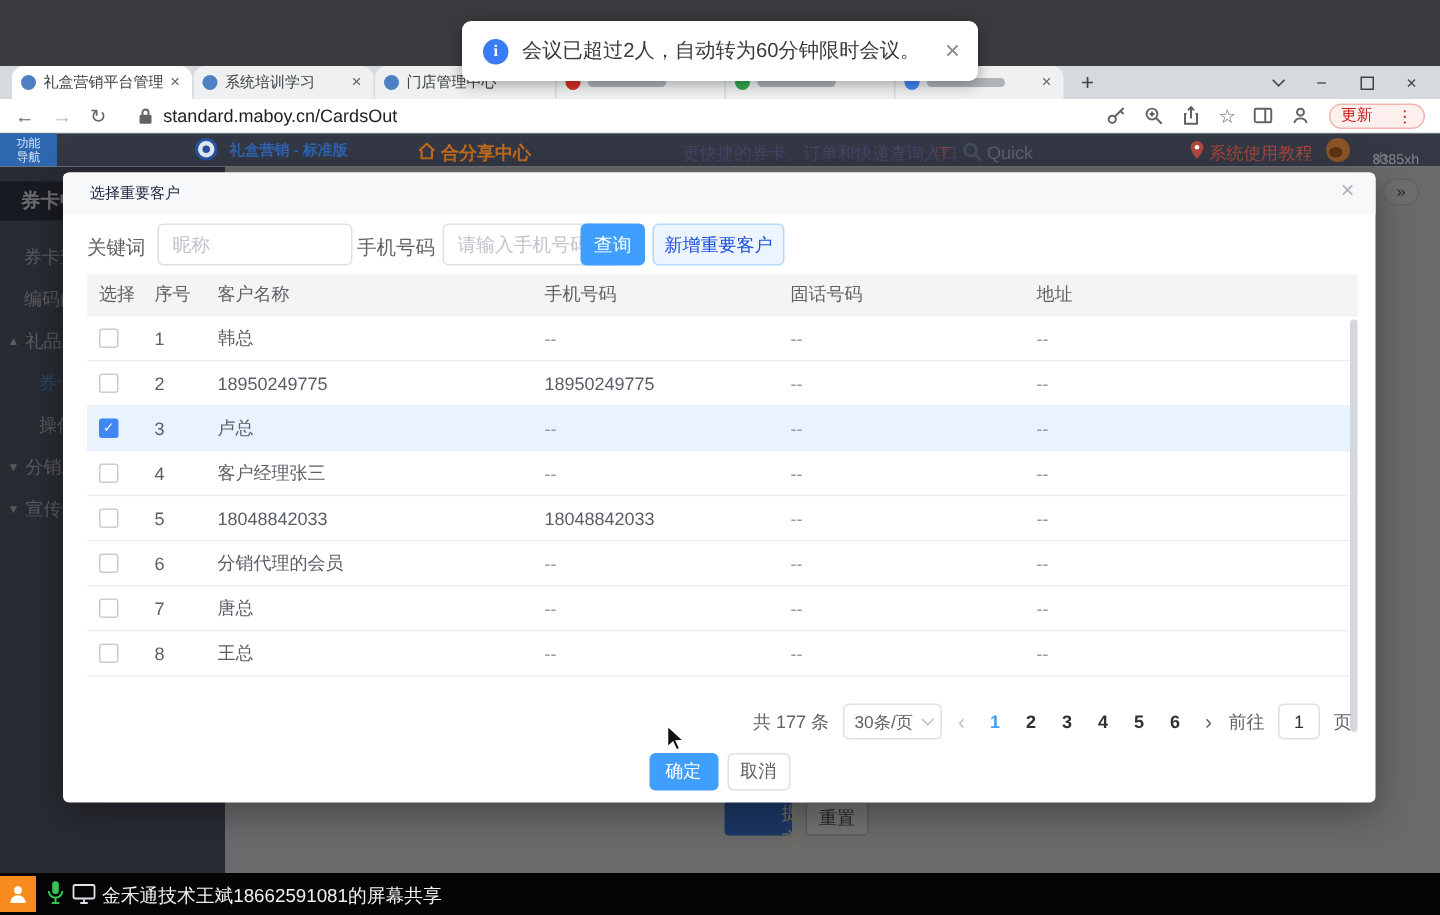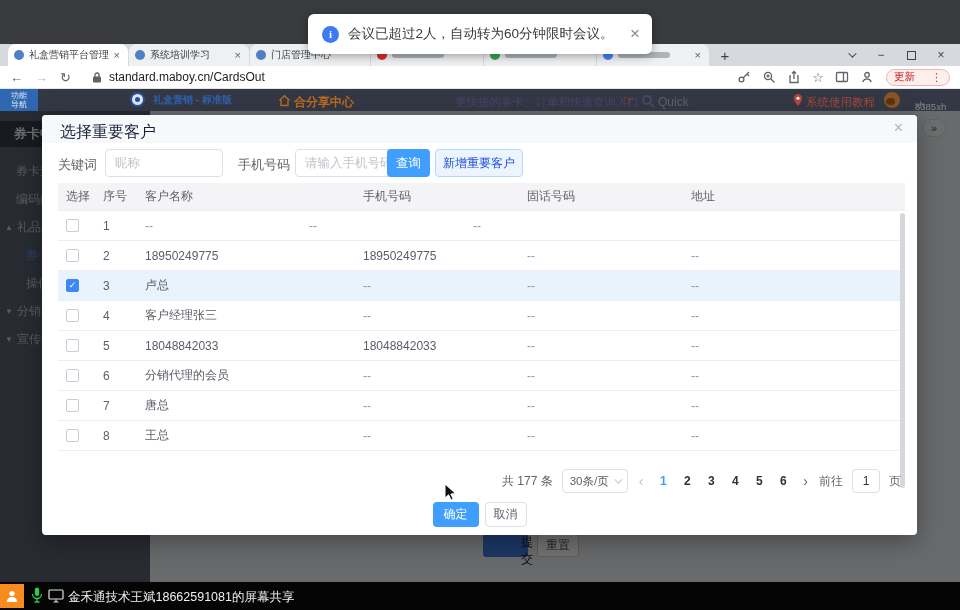--- a/index.html
+++ b/index.html
@@ -58,28 +58,28 @@
   .page { position:absolute; left:0; top:111px; width:960px; height:471px; background:#e9ebee; overflow:hidden; }
   .sidebar { position:absolute; left:0; top:0; width:150px; height:471px; background:#596070; }
   .sb-title { margin-top:10px; height:26px; line-height:26px; background:#353b49; color:#eceef2; font-size:13px; font-weight:bold; padding-left:14px; }
   #sbitems { margin-top:10px; }
   .sbi { height:28px; line-height:28px; font-size:12px; color:#c3c7d1; padding-left:16px; white-space:nowrap; }
   .sbi.hasarrow { padding-left:5px; }
   .sbi.sub { padding-left:26px; }
   .sbi.active { color:#5f97e8; }
   .sbi .arr { font-size:8px; margin-right:4px; vertical-align:1px; }
   .expandbtn { position:absolute; left:922px; top:8px; width:24px; height:18px; border-radius:9px; background:#f2f3f5; border:1px solid #d8d8d8; color:#555; font-size:11px; line-height:15px; text-align:center; }
-  .submitbtn { position:absolute; left:483px; top:423px; width:45px; height:23px; background:#3f7ae0; color:#0f172a; border:none; border-radius:3px; font-size:12px;padding-left:38px; }
+  .submitbtn { position:absolute; left:483px; top:423px; width:45px; height:23px; background:#3f7ae0; color:#fef9c3; border:none; border-radius:3px; font-size:12px;padding-left:38px; }
   .resetbtn { position:absolute; left:537px; top:423px; width:42px; height:23px; background:#fdfdfd; color:#555; border:1px solid #ccc; border-radius:3px; font-size:12px; }
   .dim { position:absolute; left:0; top:0; width:960px; height:471px; background:rgba(0,0,0,.55); }
 
   
   .modal { position:absolute; left:42px; top:115px; width:875px; height:420px; background:#fff; border-radius:4px; box-shadow:0 6px 24px rgba(0,0,0,.35); z-index:10; }
   .m-head { position:relative; height:28px; background:#f7f8f9; border-radius:4px 4px 0 0; }
-  .m-title { position:absolute; left:18px; top:7px; font-size:16px; color:#17233d; }
+  .m-title { position:absolute; left:18px; top:7px; font-size:10px; color:#17233d; }
   .m-close { position:absolute; right:14px; top:4px; font-size:16px; color:#b0b3b8; cursor:pointer; }
   .m-filters { position:relative; height:40px; }
   .f-label { position:absolute; top:13px; font-size:13px; color:#5f6368; }
   .f-input { position:absolute; top:6px; height:28px; border:1px solid #dcdfe6; border-radius:4px; font-size:12.5px; color:#333; padding:0 9px; outline:none; font-family:"Liberation Sans",sans-serif; }
   .f-input::placeholder { color:#c0c4cc; }
   .btn-query { position:absolute; left:345px; top:6px; width:43px; height:28px; background:#409eff; color:#fff; border:none; border-radius:4px; font-size:12.5px; }
   .btn-add { position:absolute; left:393px; top:6px; width:88px; height:28px; background:#ecf5ff; color:#1d4ed8; border:1px solid #b3d8ff; border-radius:4px; font-size:12px; }
   .m-table { position:absolute; left:16px; top:68px; width:847px; }
   .t-row { display:flex; align-items:center; height:30px; border-bottom:1px solid #ebeef5; font-size:12px; color:#5a5e66; background:#fff; }
   .t-row.hl { background:#e8f3fe; }
@@ -272,21 +272,21 @@
     <div class="dim"></div>
   </div>
 
   <div class="modal">
     <div class="m-head">
       <span class="m-title">选择重要客户</span>
       <span class="m-close">×</span>
     </div>
     <div class="m-filters">
       <span class="f-label" style="left:16px">关键词</span>
-      <input class="f-input" style="left: 63px; width: 118px;" placeholder="昵称">
+      <input class="f-input" style="left: 63px; width: 130px;" placeholder="昵称">
       <span class="f-label" style="left:196px">手机号码</span>
       <input class="f-input" style="left: 253px; width: 120px;" placeholder="请输入手机号码">
       <button class="btn-query">查询</button>
       <button class="btn-add">新增重要客户</button>
     </div>
     <div class="m-table">
       <div class="t-head" id="thead">
           <div class="t-row">
             <span class="c0">选择</span>
             <span class="c1">序号</span>
@@ -295,20 +295,21 @@
             <span class="c4">固话号码</span>
             <span class="c5">地址</span>
           </div>
         </div>
       <div id="tbody">
           <div class="t-row">
             <span class="c0">
               <span class="cb"></span>
             </span>
             <span class="c1">1</span>
+            <span class="c2">韩总</span>
             <span class="c3 muted">--</span>
             <span class="c4 muted">--</span>
             <span class="c5 muted">--</span>
           </div>
           <div class="t-row">
             <span class="c0">
               <span class="cb"></span>
             </span>
             <span class="c1">2</span>
             <span class="c2">18950249775</span>

